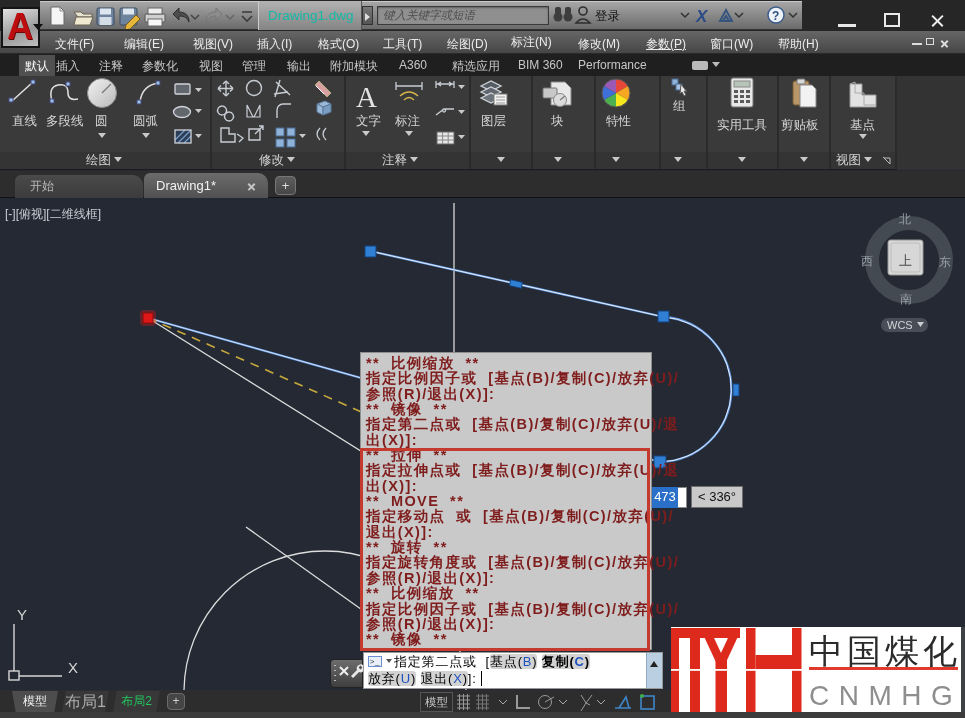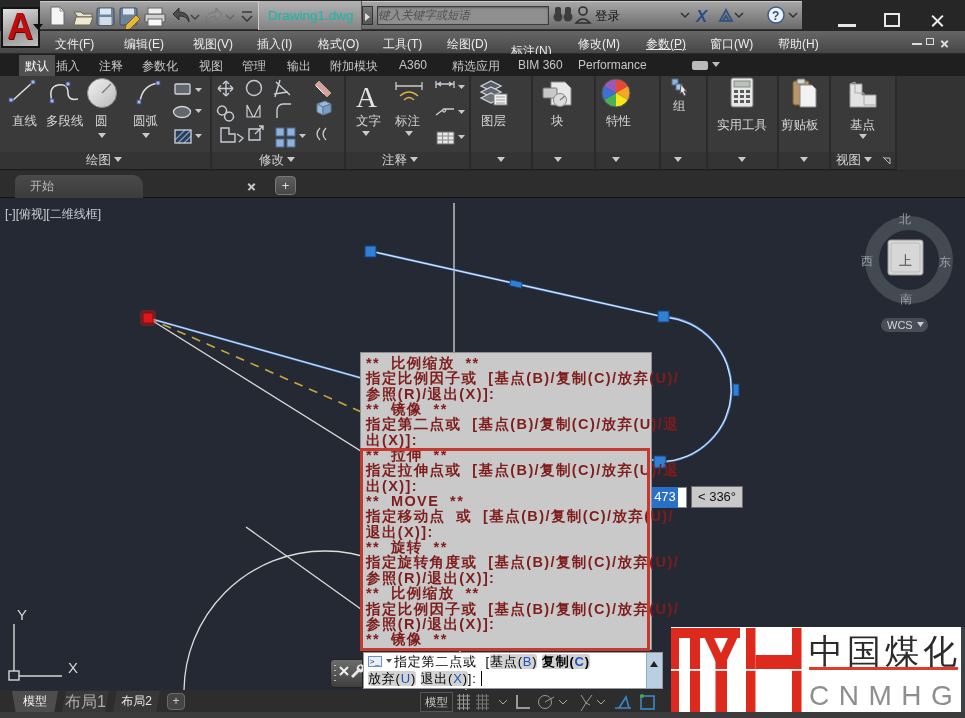--- a/index.html
+++ b/index.html
@@ -48,21 +48,21 @@
 
     <path d="M198 8 h10 M198 12 l5 5 l5 -5" fill="none" stroke="#3a3a3a" stroke-width="1.6"></path>
   </svg>
 </div>
 
 <div class="abs" style="left:258px;top:1px;width:104px;height:29px;background:linear-gradient(#b2b2b2,#848484);border-left:1px solid #ccc;border-right:1px solid #555;"></div>
 <div class="abs" style="left:268px;top:8px;width:96px;height:16px;font-size:13.5px;color:#14b8a6;">Drawing1.dwg</div>
 <div class="abs" style="left:362px;top:6px;width:11px;height:19px;background:linear-gradient(#777,#555);border:1px solid #333;"></div>
 <div class="abs" style="left:365px;top:13px;width:0;height:0;border-top:4px solid transparent;border-bottom:4px solid transparent;border-left:5px solid #ddd;"></div>
 
-<div class="abs" style="left:377px;top:6px;width:172px;height:19px;background:#8f8f8f;border:1px solid #3a3a3a;box-shadow:inset 0 1px 2px rgba(0,0,0,.35);color:#4e4e4e;font-style:italic;font-size:11.5px;line-height:17px;">键入关键字或短语</div>
+<div class="abs" style="left:377px;top:6px;width:172px;height:19px;background:#8f8f8f;border:1px solid #3a3a3a;box-shadow:inset 0 1px 2px rgba(0,0,0,.35);color:#4e4e4e;font-style:italic;font-size:11.5px;line-height:17px;padding-left:5px;">键入关键字或短语</div>
 
 <div id="t-ico" class="abs" style="left:550px;top:0px;width:260px;height:31px;">
   <svg width="260" height="31">
 
     <g fill="#3d3d3d">
       <circle cx="8" cy="17" r="4.5"></circle>
           <circle cx="18" cy="17" r="4.5"></circle>
       <rect x="5" y="7" width="6" height="8" rx="2"></rect>
           <rect x="15" y="7" width="6" height="8" rx="2"></rect>
     </g>
@@ -93,21 +93,21 @@
 
 <div class="abs" style="left:0;top:31px;width:965px;height:23px;background:linear-gradient(#666,#464646);border-bottom:1px solid #2a2a2a;"></div>
 <div id="menus" class="abs" style="left:0;top:31px;width:965px;height:23px;font-size:12px;color:#ececec;">
 <span class="abs" style="left:55px;top:5px;">文件(F)</span>
 <span class="abs" style="left:124px;top:5px;">编辑(E)</span>
 <span class="abs" style="left:193px;top:5px;">视图(V)</span>
 <span class="abs" style="left:257px;top:5px;">插入(I)</span>
 <span class="abs" style="left:318px;top:5px;">格式(O)</span>
 <span class="abs" style="left:383px;top:5px;">工具(T)</span>
 <span class="abs" style="left:447px;top:5px;">绘图(D)</span>
-<span class="abs" style="left:511px;top:12px;">标注(N)</span>
+<span class="abs" style="left:511px;top:3px;">标注(N)</span>
 <span class="abs" style="left:578px;top:5px;">修改(M)</span>
 <span class="abs" style="left:646px;top:5px;text-decoration:underline;">参数(P)</span>
 <span class="abs" style="left:710px;top:5px;">窗口(W)</span>
 <span class="abs" style="left:778px;top:5px;">帮助(H)</span>
 </div>
 <div class="abs" style="left:912px;top:43px;width:10px;height:2px;background:#ddd;"></div>
 <div class="abs" style="left:926px;top:38px;width:8px;height:7px;border:1px solid #ddd;"></div>
 <div class="xx" style="left:940px;top:39px;width:9px;height:8px;color:#ddd;"></div>
 
 <div class="abs" style="left:0;top:54px;width:965px;height:22px;background:#1f1f1f;"></div>
@@ -301,20 +301,21 @@
   <text x="850" y="53" font-size="12.5" fill="#d6d6d6">基点</text>
   <path d="M859 58 l4 5 l4 -5 z" fill="#c9c9c9"></path>
   <text x="836" y="88" font-size="12.5" fill="#d6d6d6">视图</text>
   <path d="M864 81 l4 5 l4 -5 z" fill="#c9c9c9"></path>
   <path d="M884 82 h6 v6 m0 0 l-7 -7" stroke="#bbb" fill="none"></path>
 </svg>
 </div>
 
 <div class="abs" style="left:0;top:171px;width:965px;height:27px;background:#2d2d2d;border-bottom:1px solid #111;"></div>
 <div class="abs" style="left:15px;top:175px;width:128px;height:23px;background:linear-gradient(#4a4a4a,#3c3c3c);border-radius:6px 10px 0 0;color:#b9b9b9;font-size:12px;line-height:23px;padding-left:15px;">开始</div>
+<div class="abs" style="left:144px;top:173px;width:124px;height:25px;background:linear-gradient(#6b6b6b,#515151);border-radius:6px 10px 0 0;color:#f2f2f2;font-size:13px;line-height:25px;padding-left:12px;">Drawing1*</div>
 <div class="xx" style="left:247px;top:182px;width:9px;height:8px;color:#c6c6c6;"></div>
 <div class="abs" style="left:275px;top:176px;width:21px;height:19px;background:linear-gradient(#5d5d5d,#474747);border:1px solid #777;border-radius:4px;color:#ddd;font-size:13px;line-height:17px;text-align:center;">+</div>
 
 <div id="canvas" class="abs" style="left:0;top:198px;width:965px;height:492px;background:#242933;overflow:hidden;">
   <svg width="965" height="492" viewBox="0 198 965 492" style="position:absolute;left:0;top:0;">
 
     <circle cx="325" cy="692" r="141" fill="none" stroke="#dcdcdc" stroke-width="1.3"></circle>
 
     <line x1="246" y1="527" x2="400" y2="637" stroke="#dcdcdc" stroke-width="1.3"></line>
 
@@ -408,21 +409,21 @@
     <div class="abs" style="left:28px;top:0px;white-space:pre;">指定第二点或  [<span style="background:#d2d2d2;border-radius:3px;">基点(<span style="color:#1d52c0;">B</span>)</span> <span style="background:#d2d2d2;border-radius:3px;font-weight:bold;">复制(<span style="color:#1d52c0;">C</span>)</span></div>
     <div class="abs" style="left:2px;top:17px;white-space:pre;"><span style="background:#d2d2d2;border-radius:3px;">放弃(<span style="color:#1d52c0;">U</span>)</span> <span style="background:#d2d2d2;border-radius:3px;text-align:center;">退出(<span style="color:#1d52c0;">X</span>)</span>]: <span style="border-left:1px solid #000;">​</span></div>
   </div>
 
 </div>
 
 <div class="abs" style="left:0;top:690px;width:965px;height:28px;background:#2d2d2d;"></div>
 <div id="sbar" class="abs" style="left:0;top:690px;width:854px;height:28px;text-decoration:underline;">
   <div class="abs" style="left:12px;top:1px;width:46px;height:21px;background:#4d4d4d;clip-path:polygon(0 0,100% 0,92% 100%,8% 100%);color:#f0f0f0;font-size:12px;line-height:21px;text-align:center;">模型</div>
   <div class="abs" style="left:62px;top:1px;width:47px;height:21px;background:#383838;clip-path:polygon(8% 0,100% 0,92% 100%,0 100%);color:#ababab;font-size:16px;line-height:21px;text-align:center;">布局1</div>
-  <div class="abs" style="left:113px;top:1px;width:47px;height:21px;background:#383838;clip-path:polygon(8% 0,100% 0,92% 100%,0 100%);color:#e5e5e5;font-size:12px;line-height:21px;text-align:center;">布局2</div>
+  <div class="abs" style="left:113px;top:1px;width:47px;height:21px;background:#383838;clip-path:polygon(8% 0,100% 0,92% 100%,0 100%);color:#22c55e;font-size:12px;line-height:21px;text-align:center;">布局2</div>
   <div class="abs" style="left:167px;top:3px;width:18px;height:17px;background:#454545;border:1px solid #6a6a6a;border-radius:4px;color:#ccc;font-size:12px;line-height:15px;text-align:center;">+</div>
   <div class="abs" style="left:420px;top:2px;width:33px;height:20px;border:1px solid #555;color:#c9c9c9;font-size:11.5px;line-height:19px;text-align:center;">模型</div>
   <svg class="abs" style="left:455px;top:2px;" width="220" height="21">
     <g stroke="#9a9a9a" stroke-width="1">
       <path d="M2 4 h13 M2 8 h13 M2 12 h13 M2 16 h13 M4.5 2 v16 M8.5 2 v16 M12.5 2 v16"></path>
       <g stroke="#777">
             <path d="M21 4 h13 M21 8 h13 M21 12 h13 M21 16 h13 M23.5 2 v16 M27.5 2 v16 M31.5 2 v16"></path>
           </g>
       <path d="M44 8 l4 4 l4 -4" fill="none" stroke="#aaa"></path>
       <path d="M62 3 v13 h13" fill="none" stroke-width="2"></path>

